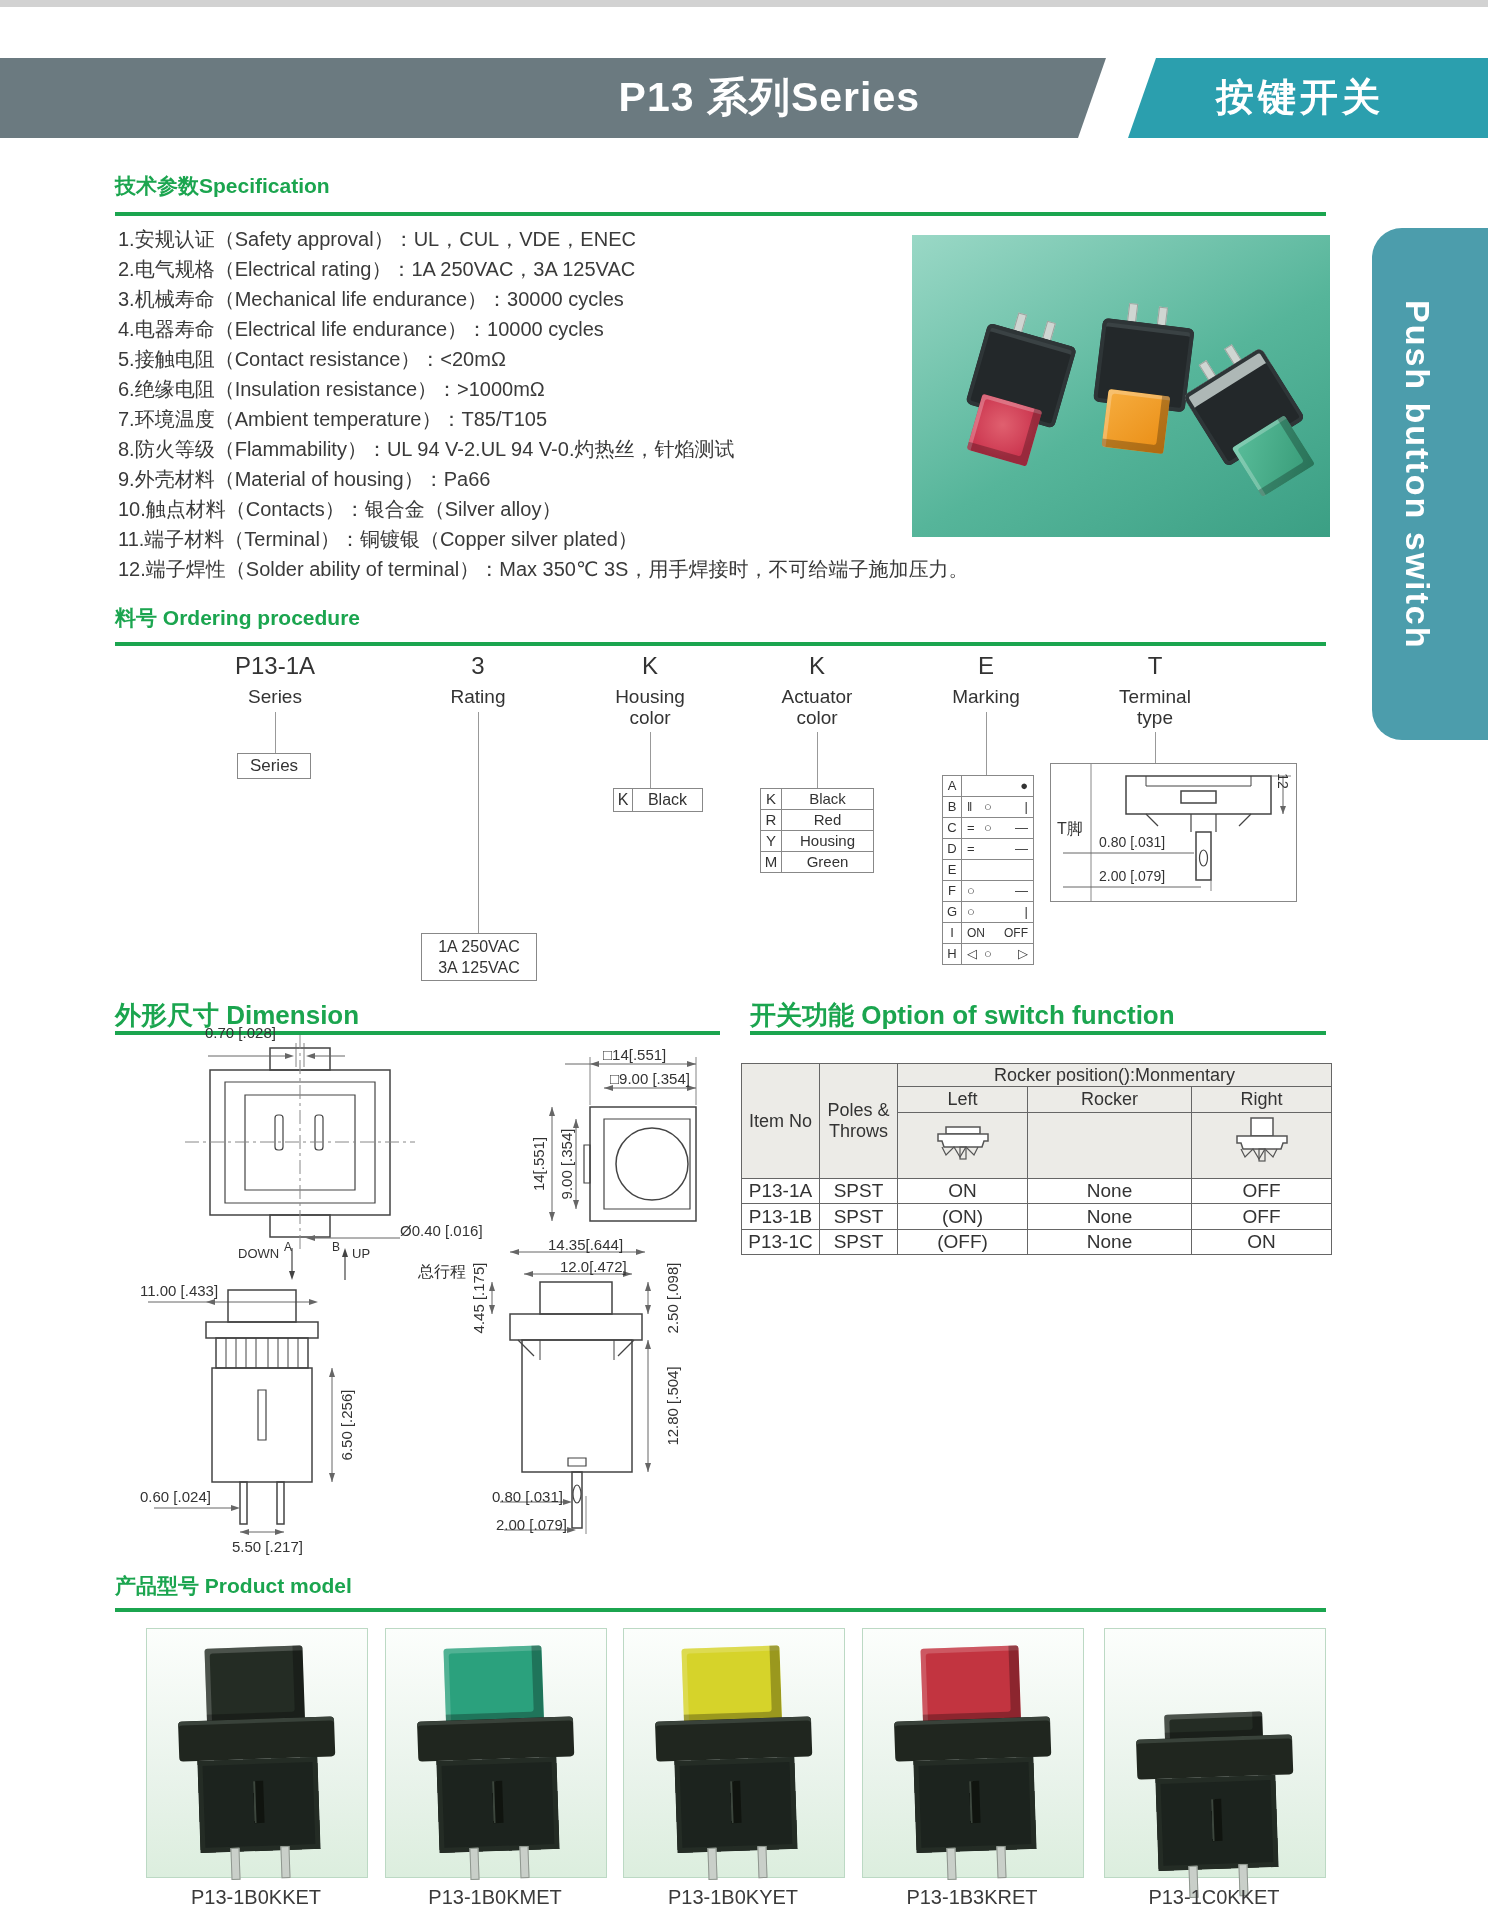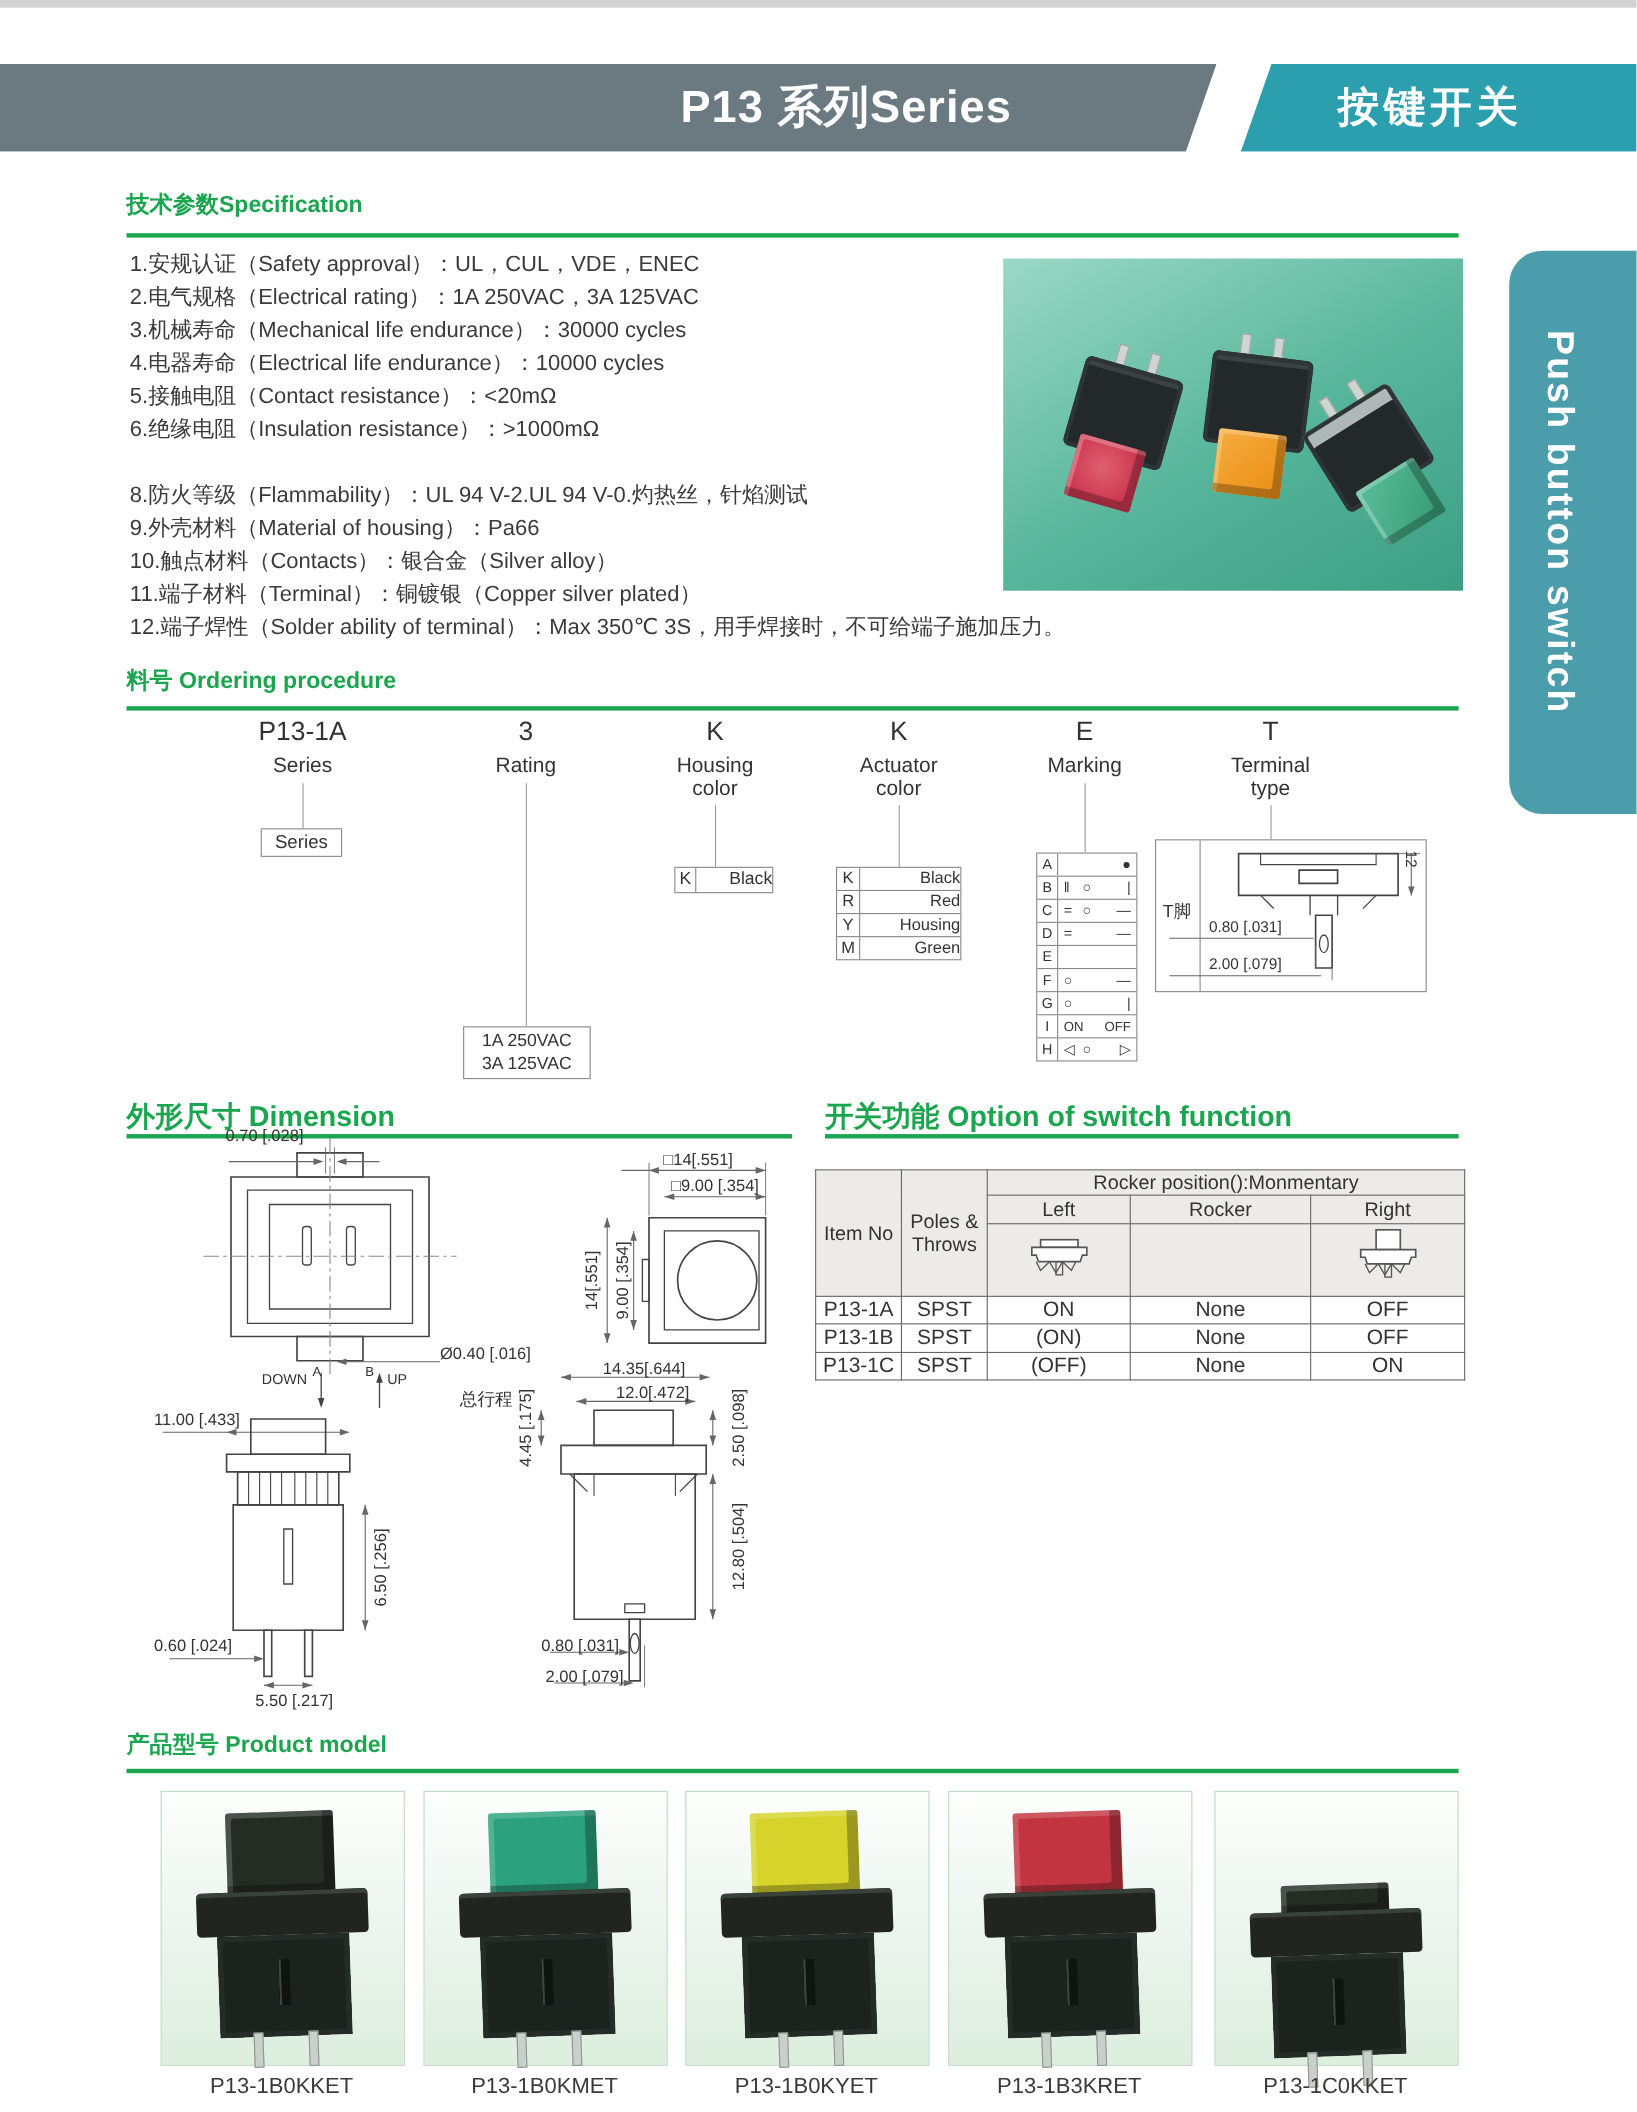--- a/index.html
+++ b/index.html
@@ -34,21 +34,21 @@
            box-shadow:inset -8px -8px 0 rgba(0,0,0,.25), inset 4px 4px 0 rgba(255,255,255,.25);}
   
   .ord-code{font-size:24px;color:#333;transform:translateX(-50%);}
   .ord-label{font-size:19px;color:#333;text-align:center;transform:translateX(-50%);line-height:21px;}
   .vline{width:1px;background:#999;}
   .obox{border:1px solid #888;background:#fff;text-align:center;color:#333;}
   .ctable{border:1px solid #888;background:#fff;}
   .crow{display:flex;border-bottom:1px solid #888;}
   .crow:last-child{border-bottom:none;}
   .ccode{border-right:1px solid #888;text-align:center;color:#333;}
-  .cname{flex:1;text-align:right;color:#333;}
+  .cname{flex:1;text-align:center;color:#333;}
   .mrow{position:relative;border-bottom:1px solid #888;font-size:13px;color:#333;}
   .mrow:last-child{border-bottom:none;}
   .mcode{position:absolute;left:0;top:0;width:18px;height:100%;border-right:1px solid #888;text-align:center;}
   .ms1{position:absolute;left:24px;top:0;}
   .ms2{position:absolute;left:50%;top:0;transform:translateX(-50%);}
   .ms3{position:absolute;right:5px;top:0;}
   .dimtext{font-size:15px;color:#333;white-space:nowrap;}
   .vdim{position:absolute;transform:translate(-50%,-50%) rotate(-90deg);font-size:15px;color:#333;white-space:nowrap;}
   .rot90{position:absolute;transform:translate(-50%,-50%) rotate(90deg);font-size:14px;color:#333;white-space:nowrap;}
   svg.draw{position:absolute;overflow:visible;}
@@ -88,20 +88,21 @@
   <div class="abs side-tab-text">Push button switch</div>
 
   <div class="abs ghead" style="left:115px;top:172px;">技术参数Specification</div>
   <div class="abs gline" style="left:115px;top:212px;width:1211px;"></div>
   <div class="abs spec-item" style="top:226px;">1.安规认证（Safety approval）：UL，CUL，VDE，ENEC</div>
   <div class="abs spec-item" style="top:256px;">2.电气规格（Electrical rating）：1A 250VAC，3A 125VAC</div>
   <div class="abs spec-item" style="top:286px;">3.机械寿命（Mechanical life endurance）：30000 cycles</div>
   <div class="abs spec-item" style="top:316px;">4.电器寿命（Electrical life endurance）：10000 cycles</div>
   <div class="abs spec-item" style="top:346px;">5.接触电阻（Contact resistance）：&lt;20mΩ</div>
   <div class="abs spec-item" style="top:376px;">6.绝缘电阻（Insulation resistance）：&gt;1000mΩ</div>
+  <div class="abs spec-item" style="top:406px;">7.环境温度（Ambient temperature）：T85/T105</div>
   <div class="abs spec-item" style="top:436px;">8.防火等级（Flammability）：UL 94 V-2.UL 94 V-0.灼热丝，针焰测试</div>
   <div class="abs spec-item" style="top:466px;">9.外壳材料（Material of housing）：Pa66</div>
   <div class="abs spec-item" style="top:496px;">10.触点材料（Contacts）：银合金（Silver alloy）</div>
   <div class="abs spec-item" style="top:526px;">11.端子材料（Terminal）：铜镀银（Copper silver plated）</div>
   <div class="abs spec-item" style="top:556px;">12.端子焊性（Solder ability of terminal）：Max 350℃ 3S，用手焊接时，不可给端子施加压力。</div>
 
   <div class="abs photo">
     <div class="sw" style="left:55px;top:80px;transform:rotate(16deg);">
       <span class="pin" style="left:30px;"></span>
       <span class="pin" style="left:60px;"></span>

